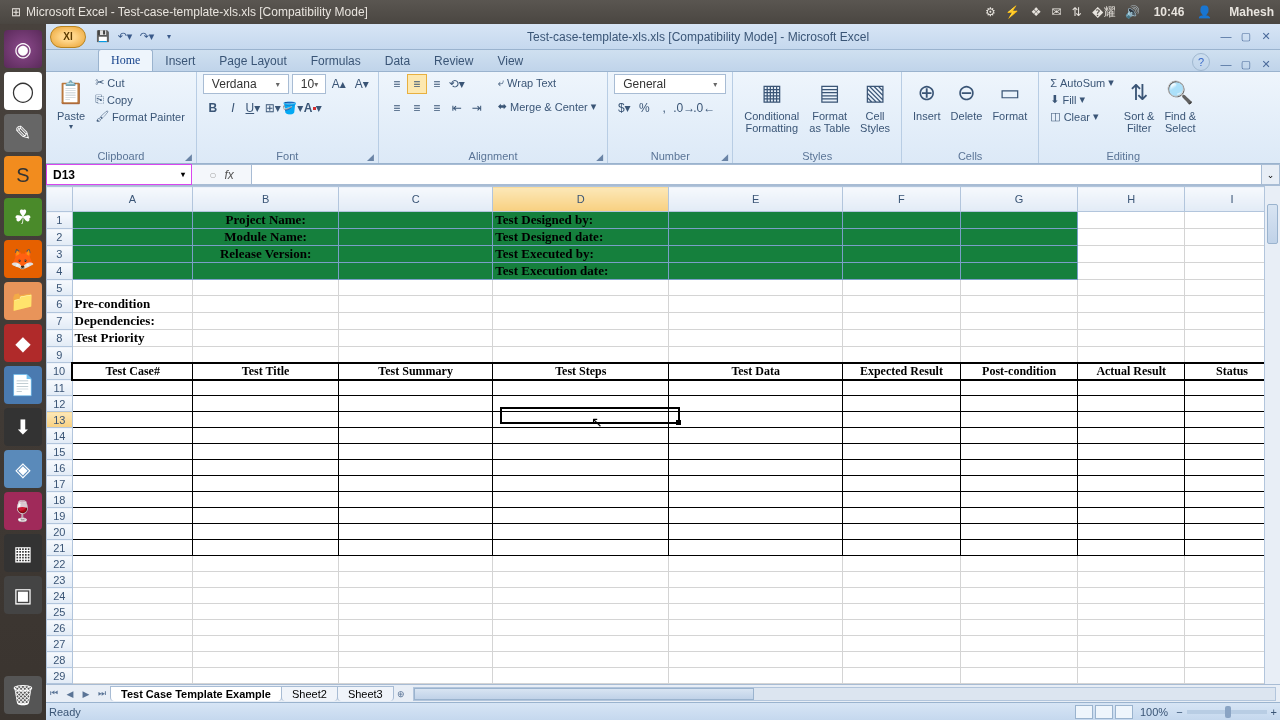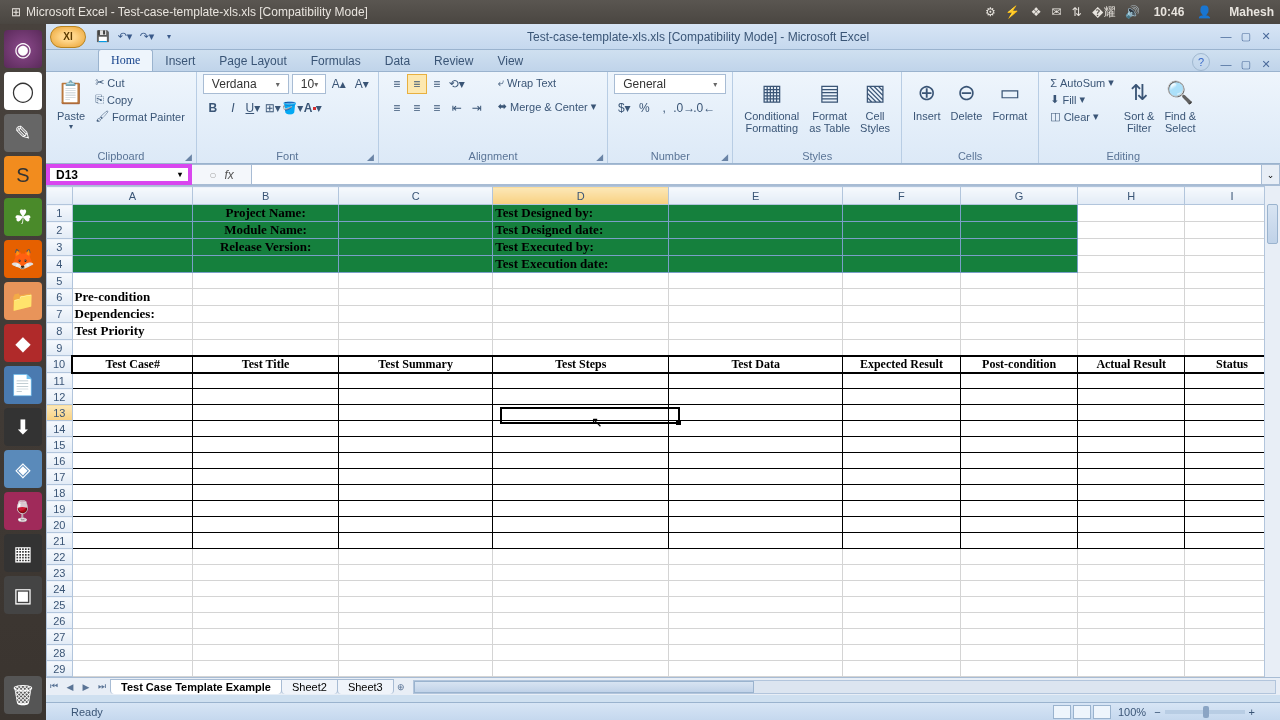--- a/index.html
+++ b/index.html
@@ -61,21 +61,21 @@
 .rb-vbtn .ico { font-size: 22px; height: 34px; display: flex; align-items: center; }
 .rb-vbtn .txt { font-size: 11px; text-align: center; line-height: 1.1; }
 .rb-col { display: flex; flex-direction: column; margin: 0 2px; }
 .combo { border: 1px solid #a8bcd4; background: #fff; height: 20px; display: flex; align-items: center; padding: 0 8px; font-size: 12px; color: #333; }
 .combo .arrow { margin-left: auto; font-size: 8px; color: #666; }
 .sq { width: 20px; height: 20px; border: 1px solid transparent; display: flex; align-items: center; justify-content: center; font-size: 12px; }
 .colorbar { width: 14px; height: 3px; display: block; }
 
 
 .formula-row { height: 22px; background: #e8eef6; display: flex; align-items: stretch; border-bottom: 1px solid #a8bcd4; }
-.name-box { width: 146px; border: 4px solid #d946ef; background: #fff; display: flex; align-items: center; padding: 0 6px; font-size: 12px; font-weight: bold; }
+.name-box { width: 146px; border: 1px solid #d946ef; background: #fff; display: flex; align-items: center; padding: 0 6px; font-size: 12px; font-weight: bold; }
 .name-box .arrow { margin-left: auto; font-size: 8px; }
 .fx-btns { width: 60px; display: flex; align-items: center; justify-content: center; border: 1px solid #a8bcd4; border-left: none; background: #f4f7fb; font-size: 12px; font-style: italic; color: #555; }
 .formula-input { flex: 1; border: 1px solid #a8bcd4; border-left: none; background: #fff; }
 .formula-expand { width: 18px; border: 1px solid #a8bcd4; border-left: none; background: #e8eef6; display: flex; align-items: center; justify-content: center; font-size: 9px; }
 
 
 .grid-area { flex: 1; display: flex; background: #fff; position: relative; overflow: hidden; }
 .grid-table { border-collapse: collapse; font-size: 12px; table-layout: fixed; }
 .grid-table th { background: linear-gradient(#f6f9fd, #e2ebf6); border: 1px solid #b2c5dc; font-weight: normal; color: #3a5576; font-size: 11px; }
 .grid-table .rowhdr { width: 26px; text-align: center; }
@@ -99,21 +99,21 @@
 
 
 .sheets-row { height: 18px; background: #e8eef6; display: flex; align-items: center; border-top: 1px solid #a8bcd4; font-size: 11px; }
 .sheets-row .navbtn { width: 16px; text-align: center; color: #5a7496; font-size: 9px; }
 .sheet-tab { padding: 1px 10px; background: #f0f4fa; border: 1px solid #a8bcd4; border-bottom: none; border-radius: 0 0 4px 4px; margin-right: -1px; }
 .sheet-tab.active { background: #fff; font-weight: bold; }
 .hscroll { flex: 1; margin: 0 4px; height: 14px; background: #dce5f0; border: 1px solid #b2c5dc; position: relative; }
 .hscroll .thumb { position: absolute; left: 0; top: 0; bottom: 0; width: 340px; background: linear-gradient(#d8e4f2, #c0d2e8); border: 1px solid #9ab3ce; }
 
 
-.status-bar { height: 18px; background: linear-gradient(#d7e5f5, #c5d8ee); display: flex; align-items: center; padding: 0 25px; font-size: 11px; color: #3a5576; border-top: 1px solid #9ab3ce; margin-top: 7px; }
+.status-bar { height: 18px; background: linear-gradient(#d7e5f5, #c5d8ee); display: flex; align-items: center; padding: 0 3px; font-size: 11px; color: #3a5576; border-top: 1px solid #9ab3ce; }
 .status-bar .spacer { flex: 1; }
 .view-btn { width: 18px; height: 14px; border: 1px solid #9ab3ce; margin: 0 1px; background: #eef5fc; }
 .zoom-ctl { display: flex; align-items: center; gap: 4px; margin-left: 8px; }
 .zoom-slider { width: 80px; height: 4px; background: #b8cde4; position: relative; }
 .zoom-slider .knob { position: absolute; left: 38px; top: -4px; width: 6px; height: 12px; background: #8aa4c4; border-radius: 2px; }
 
 .cursor-arrow { position: absolute; font-size: 14px; color: #000; pointer-events: none; }
 </style>
 </head>
 <body>

